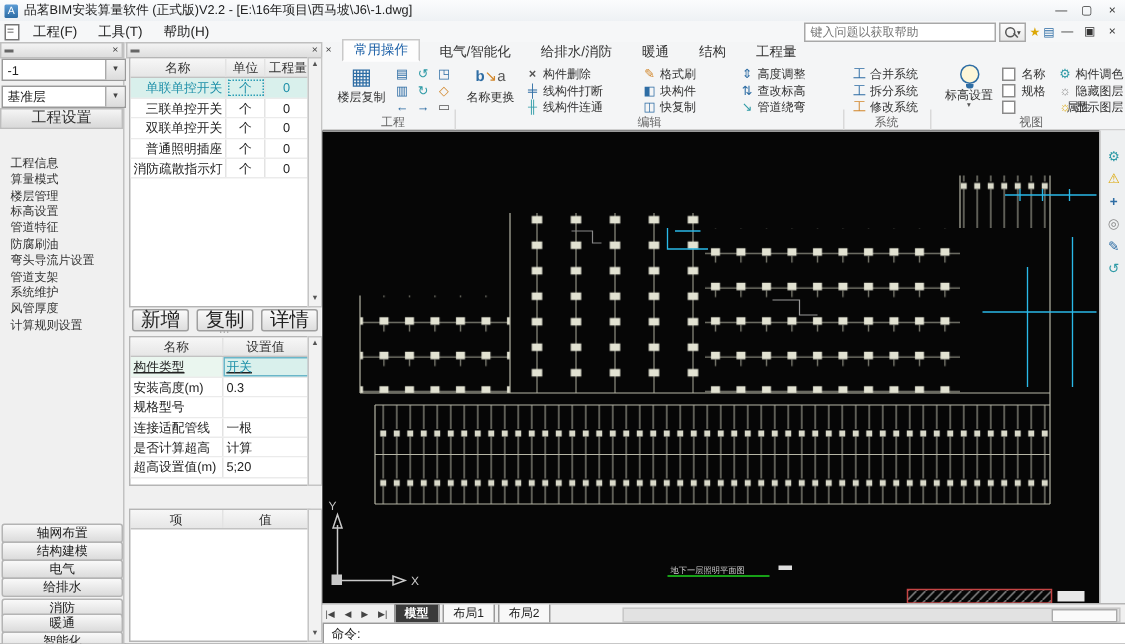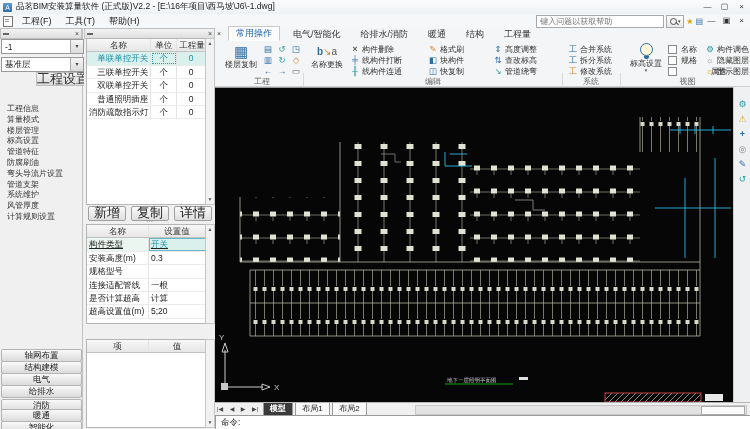--- a/index.html
+++ b/index.html
@@ -18,21 +18,21 @@
   .magwrap{width:16px;height:11px;border:1px solid #a8a8a8;background:linear-gradient(#fdfdfd,#e8e8e8);display:flex;align-items:center;justify-content:center;gap:1px;}
   .mag{width:5px;height:5px;border:1.4px solid #555;border-radius:50%;position:relative;}
   .mag:after{content:"";position:absolute;width:4px;height:1.4px;background:#555;transform:rotate(45deg);right:-3px;bottom:-1px;}
   .tinyic{font-size:8px;line-height:11px;}
   
   .panelbar{height:9px;background:linear-gradient(#f3f3f3,#dedede);border:1px solid #bfbfbf;display:flex;align-items:center;justify-content:space-between;padding:0 2px;}
   .pmin{width:6px;height:2px;background:#666;}
   .pclose{font-size:7px;line-height:7px;color:#444;}
   .combo{background:#fff;border:1px solid #999;display:flex;align-items:center;justify-content:space-between;font-size:8.5px;padding-left:3px;}
   .combo .arr{width:12px;height:100%;background:linear-gradient(#f5f5f5,#dcdcdc);border-left:1px solid #aaa;text-align:center;font-size:6px;line-height:12px;color:#444;}
-  .secthdr{background:linear-gradient(#f5f5f5,#d9d9d9);border:1px solid #bdbdbd;font-size:13px;line-height:12px;color:#333;margin-left:36px;}
+  .secthdr{background:linear-gradient(#f5f5f5,#d9d9d9);border:1px solid #bdbdbd;text-align:center;font-size:10px;line-height:12px;color:#333;}
   .slist-item{height:10.8px;line-height:10.8px;padding-left:7px;font-size:8px;color:#333;white-space:nowrap;overflow:hidden;}
   .navbtn{position:absolute;left:1px;width:79px;height:11px;line-height:11px;text-align:center;
           background:linear-gradient(#f9f9f9,#dbdbdb);border:1px solid #b4b4b4;border-radius:2px;font-size:8.5px;color:#222;}
   
   .tblbox{background:#fff;border:1px solid #b5b5b5;overflow:hidden;}
   .trow{display:flex;height:12.4px;line-height:12px;font-size:8.5px;background:#fff;border-bottom:1px solid #ebebeb;}
   .thead{background:linear-gradient(#f7f7f7,#e6e6e6);border-bottom:1px solid #c2c2c2;}
   .thead div{text-align:center !important;color:#333;}
   .cell{border-right:1px solid #e3e3e3;overflow:hidden;white-space:nowrap;padding:0 2px;}
   .c1{width:62px;text-align:right;} .c2{width:22px;text-align:center;} .c3{width:25px;text-align:center;}

